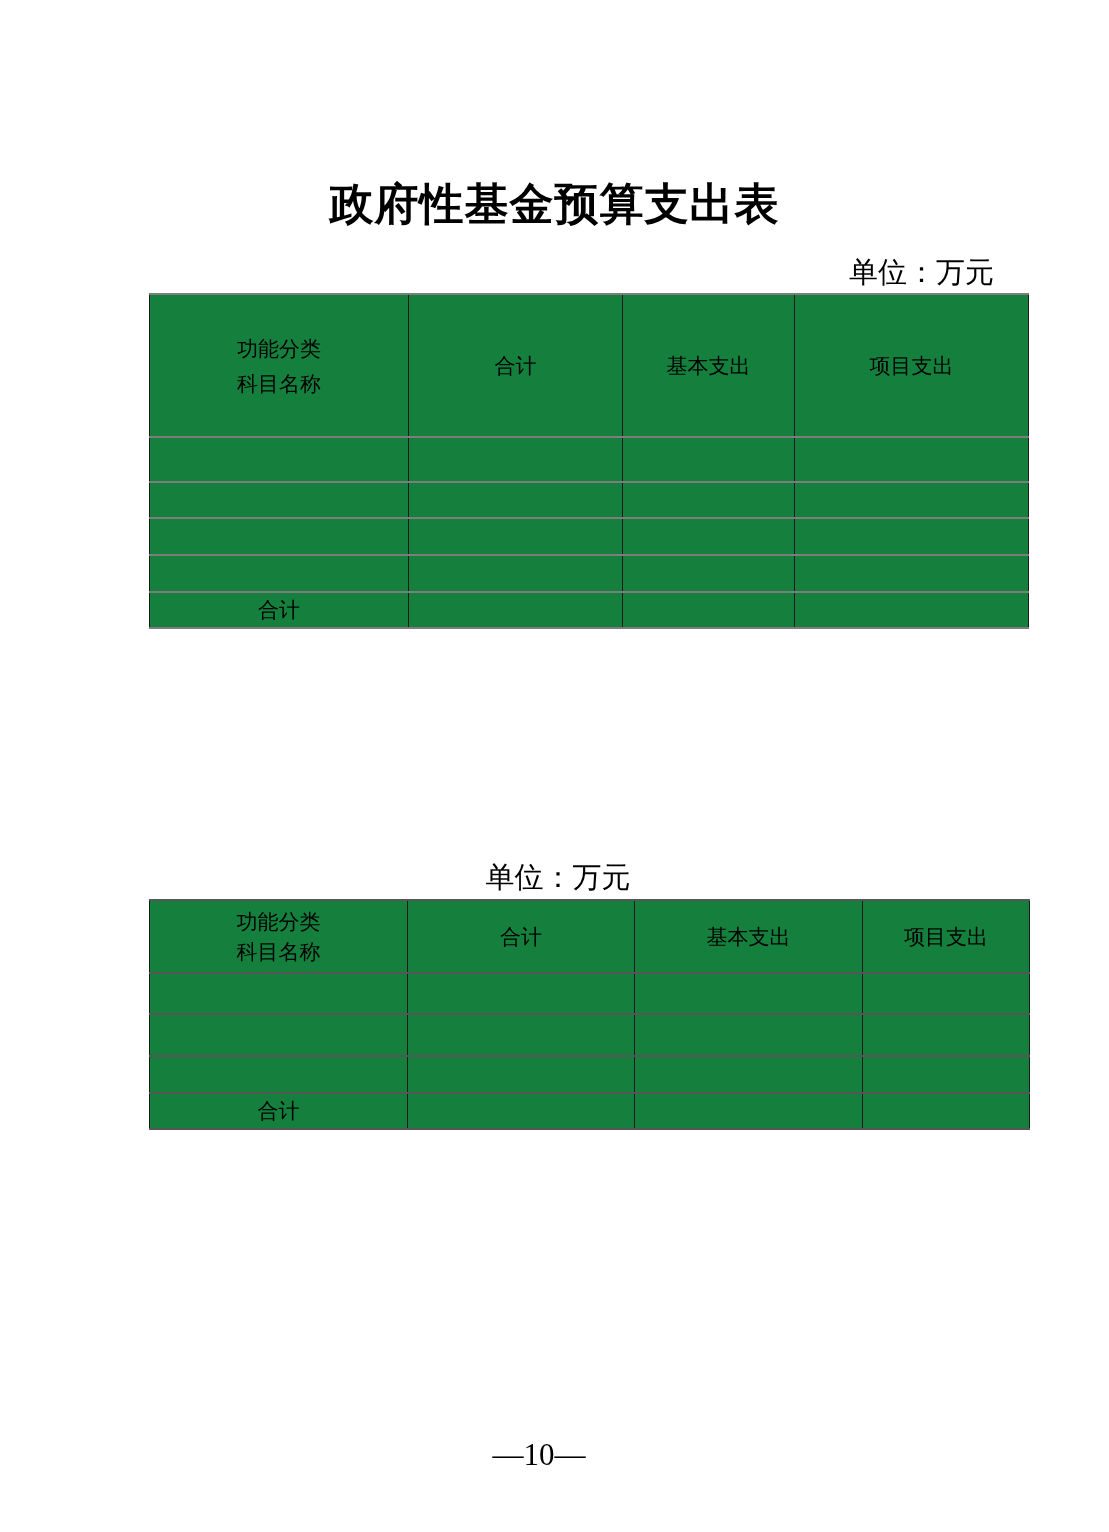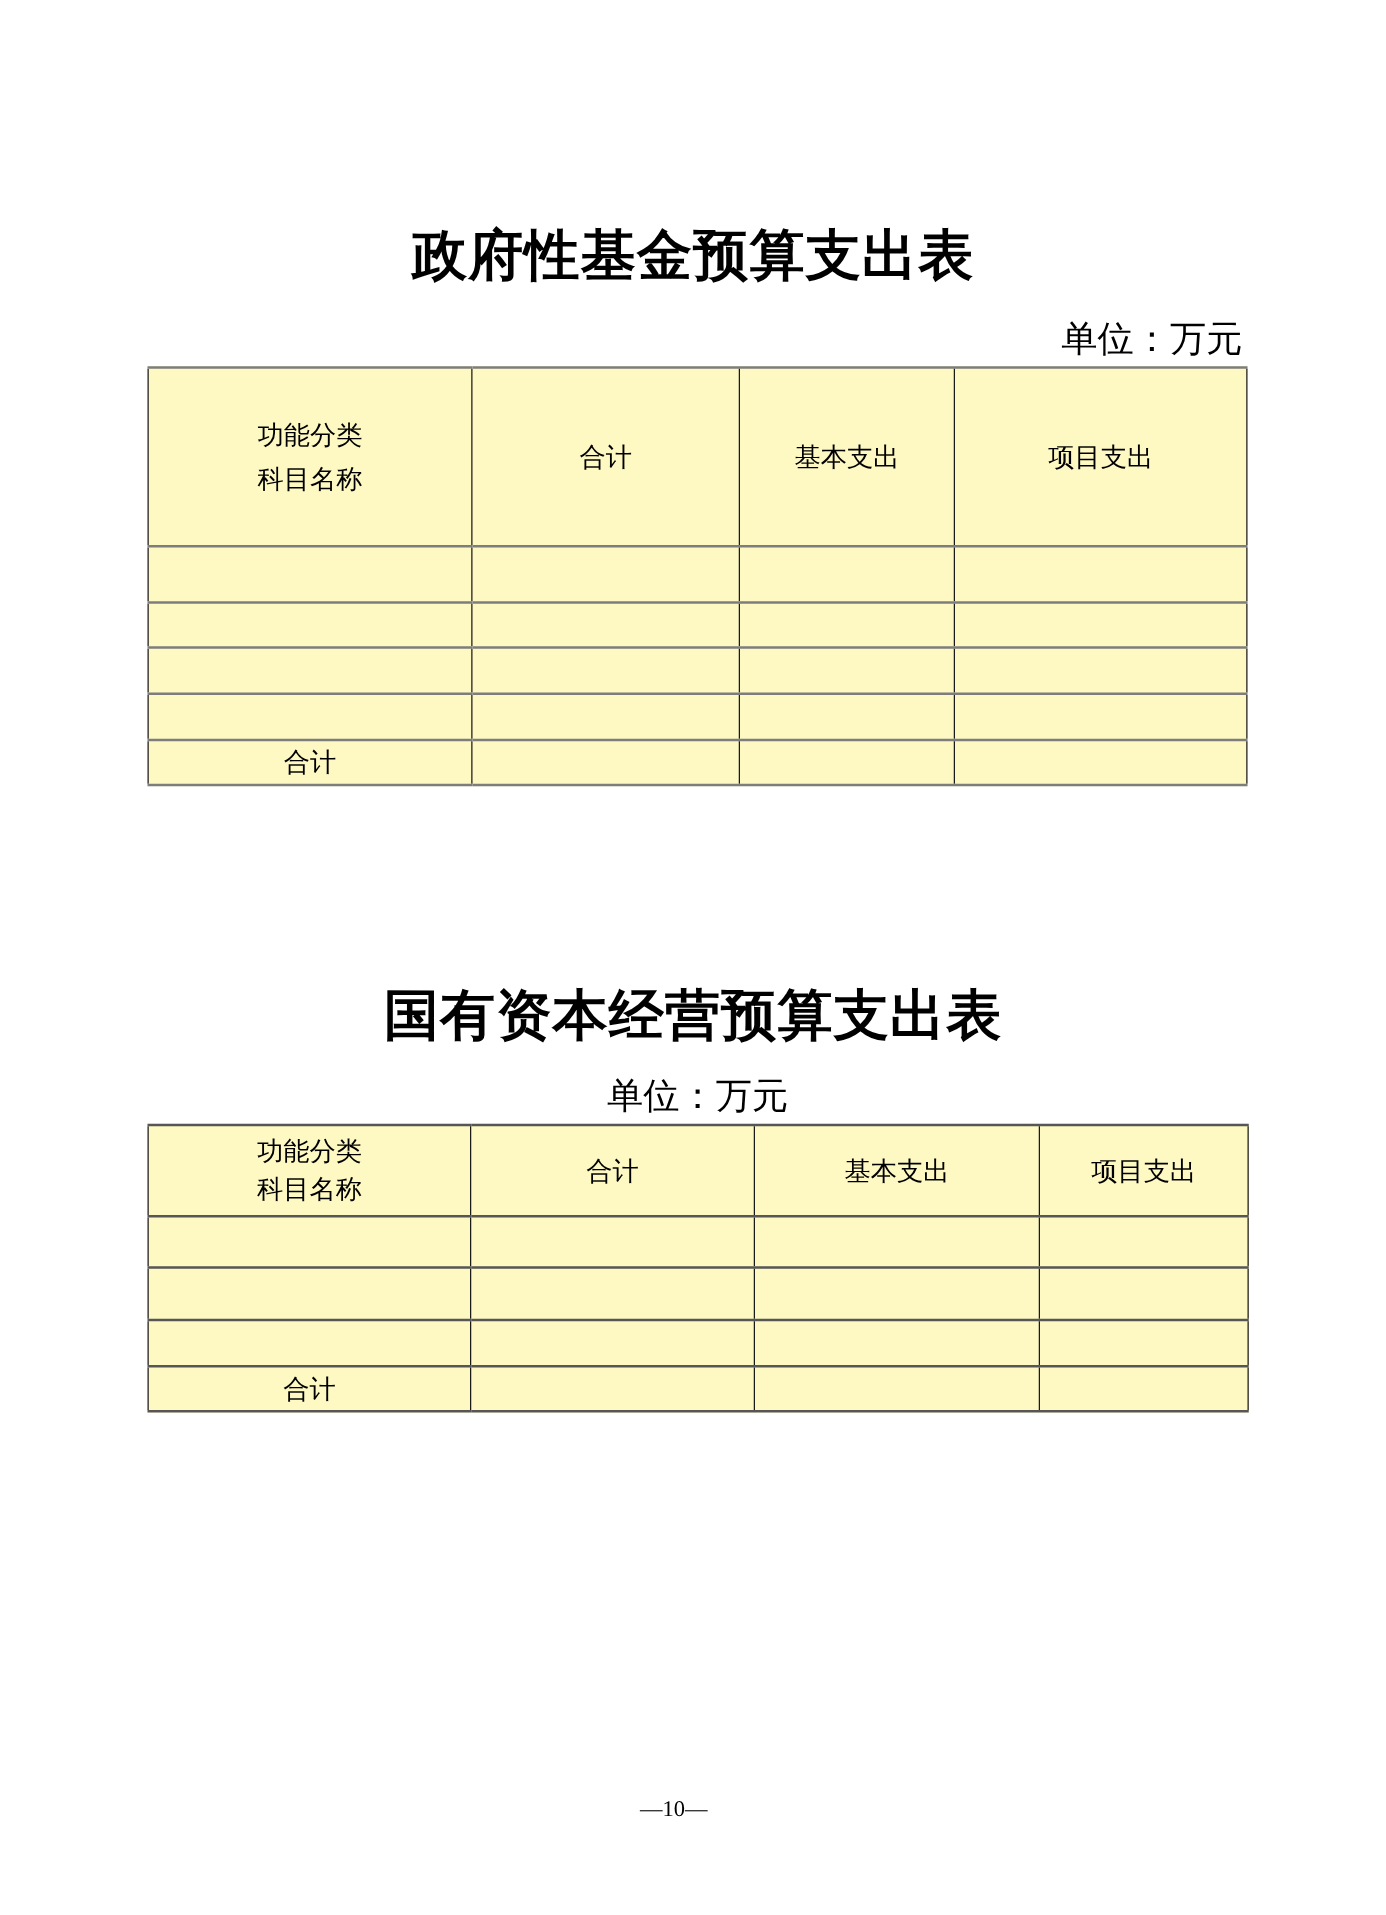--- a/index.html
+++ b/index.html
@@ -49,21 +49,22 @@
     top: 862px;
     left: 118px;
     width: 880px;
     text-align: center;
   }
 
   table.budget-table {
     position: absolute;
     border-collapse: collapse;
     table-layout: fixed;
-    background: #fef9c3;
+    background: #15803d;
+    margin-left: 31px;
   }
   #table-1 { left: 118px; top: 293px; width: 879px; }
   #table-2 { left: 118px; top: 899px; width: 880px; }
 
   table.budget-table td {
     border-left: 1px solid #1a1a1a;
     border-right: 1px solid #1a1a1a;
     text-align: center;
     vertical-align: middle;
     font-size: 21px;
@@ -97,21 +98,21 @@
   #table-2 tr.row-c     { height: 37px; }
   #table-2 tr.total-row { height: 36px; }
 
   .page-number {
     position: absolute;
     top: 1437px;
     left: 0;
     width: 1078px;
     text-align: center;
     font-family: "Liberation Serif", "DejaVu Serif", serif;
-    font-size: 18px;
+    font-size: 31px;
     color: #000000;
   }
 </style>
 </head>
 <body>
 
 <div class="page">
 
   <div class="doc-title" id="title-1">政府性基金预算支出表</div>
 
@@ -160,21 +161,20 @@
       </tr>
       <tr class="total-row">
         <td>合计</td>
         <td></td>
         <td></td>
         <td></td>
       </tr>
     </tbody>
   </table>
 
-  <div class="doc-title" id="title-2">国有资本经营预算支出表</div>
 
   <div class="unit-label" id="unit-2">单位：万元</div>
 
   <table class="budget-table" id="table-2">
     <colgroup>
       <col style="width:258px">
       <col style="width:227px">
       <col style="width:228px">
       <col style="width:167px">
     </colgroup>

